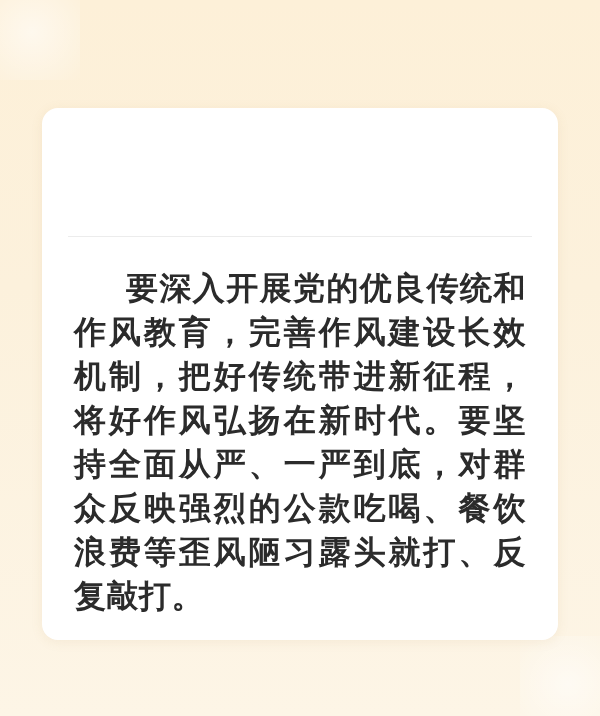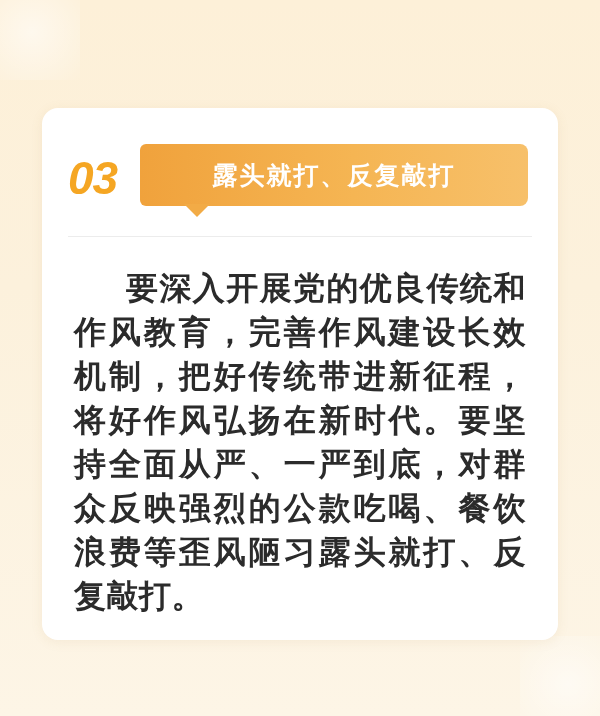--- a/index.html
+++ b/index.html
@@ -146,28 +146,20 @@
 </style>
 </head>
 <body>
 
 <div class="page">
   <div class="corner-accent tl"></div>
   <div class="corner-accent br"></div>
 
   <div class="card">
 
-    <div class="header-row">
-      <div class="num-badge">03</div>
-
-      <div class="title-banner">
-        <div class="title-text">露头就打、反复敲打</div>
-      </div>
-      <div class="banner-notch"></div>
-    </div>
 
     <div class="divider"></div>
 
     <div class="body-text">要深入开展党的优良传统和作风教育，完善作风建设长效机制，把好传统带进新征程，将好作风弘扬在新时代。要坚持全面从严、一严到底，对群众反映强烈的公款吃喝、餐饮浪费等歪风陋习露头就打、反复敲打。</div>
 
 
   </div>
 </div>
 
 </body></html>

